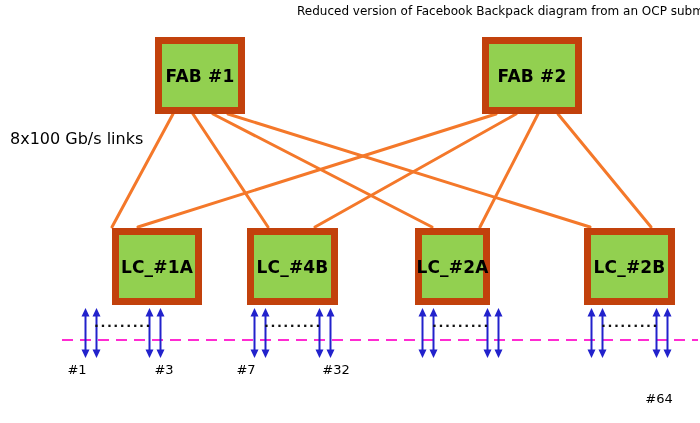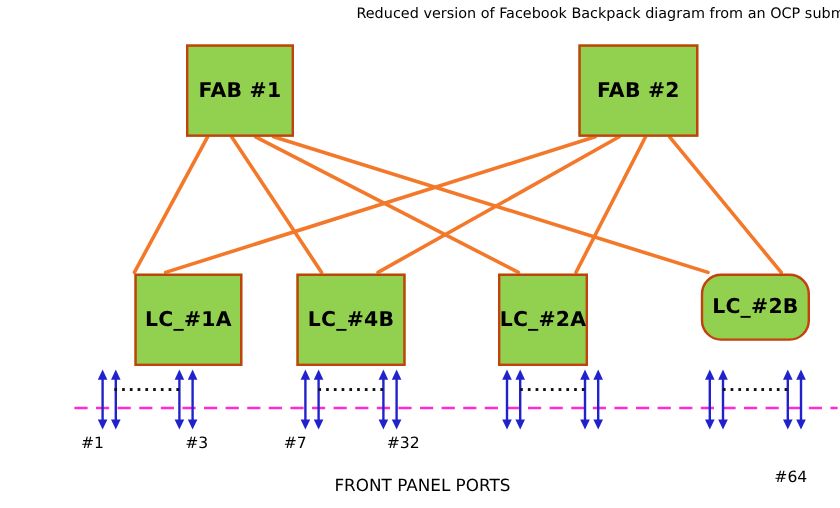--- a/index.html
+++ b/index.html
@@ -3,30 +3,30 @@
 <meta charset="utf-8">
 <style>
   html,body{margin:0;padding:0;background:#ffffff;}
   #canvas{
     position:relative;width:700px;height:423px;background:#ffffff;
     font-family:"DejaVu Sans","Liberation Sans",sans-serif;color:#000;
     overflow:hidden;
   }
   #wires{position:absolute;left:0;top:0;width:700px;height:423px;z-index:1;}
   .node{
-    position:absolute;z-index:2;background:#92D050;border:2px solid #c2410c;
+    position:absolute;z-index:2;background:#92D050;border:7px solid #c2410c;
     display:flex;align-items:center;justify-content:center;
     font-weight:bold;font-size:17px;box-sizing:border-box;letter-spacing:0.2px;
   }
   #fab1{left:155px;top:37px;width:90px;height:77px;}
   #fab2{left:482px;top:37px;width:100px;height:77px;}
   #lc1a{left:78px;top:228px;width:90px;height:77px;margin-left:34px;}
   #lc1b{left:247px;top:228px;width:91px;height:77px;}
   #lc2a{left:415px;top:228px;width:75px;height:77px;}
-  #lc2b{left:584px;top:228px;width:91px;height:56px;border-radius:17px;}
+  #lc2b{left:584px;top:228px;width:91px;height:77px;}
   .caption{position:absolute;left:297px;top:4px;font-size:12px;z-index:3;white-space:nowrap;}
   .links-label{position:absolute;left:10px;top:129px;font-size:16px;z-index:3;white-space:nowrap;}
   .port-label{position:absolute;top:362px;font-size:13px;transform:translateX(-50%);z-index:3;white-space:nowrap;}
   .pl-1{left:77px;} .pl-16{left:164px;} .pl-17{left:246px;} .pl-32{left:336px;} .pl-64{left:659px;margin-top:29px;}
   .ellipsis{
     position:absolute;top:316px;font-size:13px;font-weight:bold;letter-spacing:1.5px;
     line-height:14px;transform:translateX(-50%);z-index:3;color:#111;white-space:nowrap;
   }
   .el-1{left:123px;} .el-2{left:293px;} .el-3{left:461px;} .el-4{left:630px;}
   .footer{position:absolute;left:352px;top:397px;transform:translateX(-50%);font-size:14px;z-index:3;white-space:nowrap;}
@@ -102,33 +102,33 @@
           <polygon points="652.5,316.5 660.5,316.5 656.5,308" fill="#2222CC"></polygon>
           <polygon points="652.5,349.5 660.5,349.5 656.5,358" fill="#2222CC"></polygon>
           <line x1="667.5" y1="315.5" x2="667.5" y2="350.5" stroke="#2222CC" stroke-width="2"></line>
           <polygon points="663.5,316.5 671.5,316.5 667.5,308" fill="#2222CC"></polygon>
           <polygon points="663.5,349.5 671.5,349.5 667.5,358" fill="#2222CC"></polygon>
         </g>
       </g>
   </svg>
 
   <span class="caption">Reduced version of Facebook Backpack diagram from an OCP submission</span>
+  <span class="links-label">8x100 Gb/s links</span>
 
   <div class="node" id="fab1">FAB #1</div>
   <div class="node" id="fab2">FAB #2</div>
   <div class="node" id="lc1a">LC_#1A</div>
   <div class="node" id="lc1b">LC_#4B</div>
   <div class="node" id="lc2a">LC_#2A</div>
   <div class="node" id="lc2b">LC_#2B</div>
 
   <span class="ellipsis el-1">.........</span>
   <span class="ellipsis el-2">.........</span>
   <span class="ellipsis el-3">.........</span>
   <span class="ellipsis el-4">.........</span>
 
   <span class="port-label pl-1">#1</span>
   <span class="port-label pl-16">#3</span>
   <span class="port-label pl-17">#7</span>
   <span class="port-label pl-32">#32</span>
   <span class="port-label pl-64">#64</span>
 
-  <span class="footer">FRONT PANEL PORTS</span>
 </div>
 
 </body></html>

